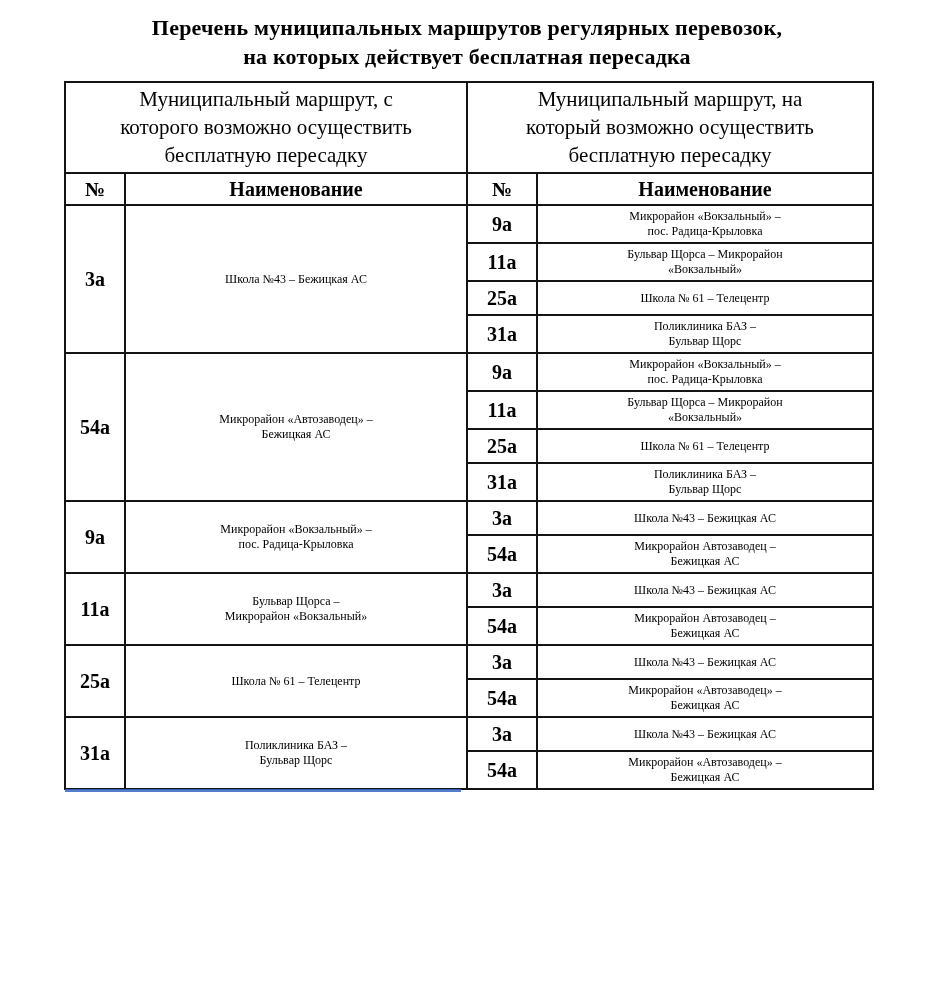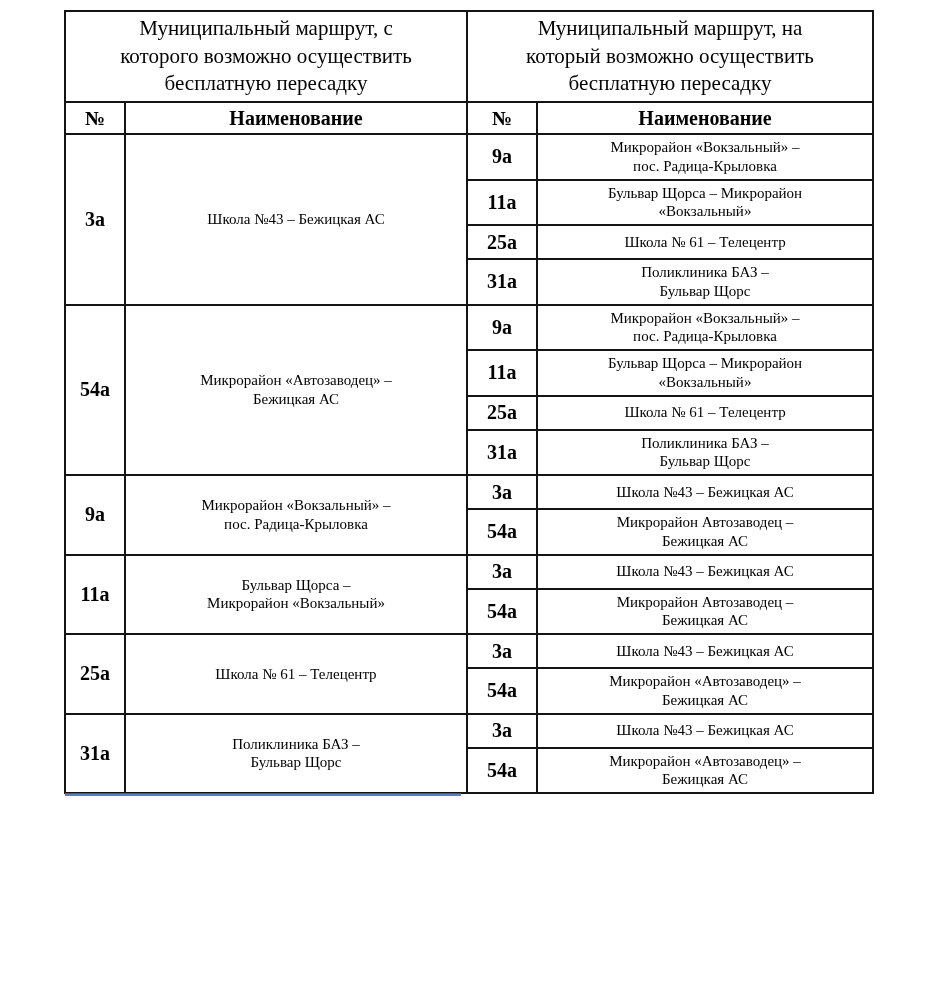--- a/index.html
+++ b/index.html
@@ -54,40 +54,42 @@
     font-weight: bold;
     font-size: 20px;
     height: 24px;
   }
   td.num {
     font-weight: bold;
     font-size: 20px;
     margin-top: 40px;
   }
   td.name {
-    font-size: 15px;
+    font-size: 12px;
     line-height: 1.25;
     white-space: pre-line;
   }
   td.one-line { height: 26px; }
   .bottom-accent {
     position: absolute;
     left: 1px;
     bottom: -2px;
     width: 396px;
     height: 3px;
     background: #3a66c5;
     opacity: 0.85;
   }
 </style>
 </head>
 <body>
 
 <div class="page">
 
+  <div class="title">Перечень муниципальных маршрутов регулярных перевозок,
+на которых действует бесплатная пересадка</div>
 
   <div class="table-wrap">
     <table class="routes">
       <colgroup>
         <col style="width:60px">
         <col style="width:342px">
         <col style="width:70px">
         <col style="width:336px">
       </colgroup>
       <thead>

